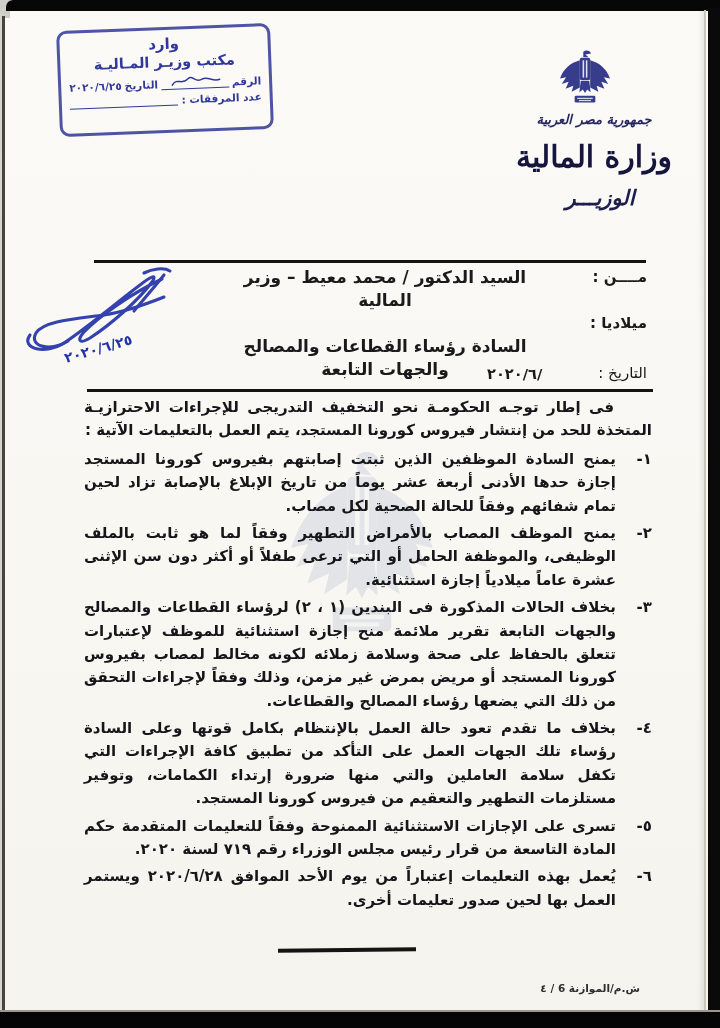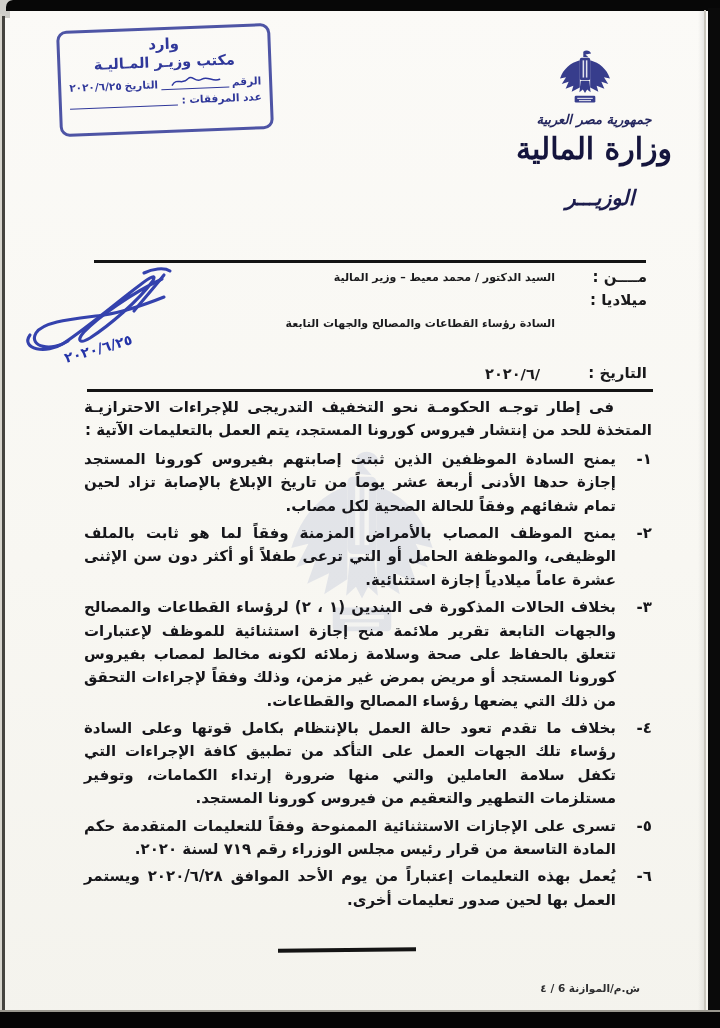--- a/index.html
+++ b/index.html
@@ -28,38 +28,38 @@
   .stamp .l2{font-size:14.5px;font-weight:bold;letter-spacing:.5px;margin-top:1px;}
   .stamp .l3{display:flex;direction:rtl;align-items:flex-end;gap:3px;font-size:10.5px;font-weight:bold;margin-top:7px;}
   .stamp .l4{display:flex;direction:rtl;align-items:flex-end;gap:4px;font-size:10.5px;font-weight:bold;margin-top:3px;}
   .stamp .fill-line{flex:1;border-bottom:1.6px solid #30389a;height:12px;position:relative;}
   .stamp .scribble{position:absolute;left:10%;bottom:-2px;width:80%;height:18px;}
 
   
   .emblem{position:absolute;top:50px;left:553px;width:64px;height:62px;color:#373d8c;}
   .republic{position:absolute;top:112px;left:498px;width:192px;text-align:center;
     font-family:"DejaVu Serif",serif;font-style:italic;font-weight:bold;font-size:13px;color:#24265e;}
-  .ministry{position:absolute;top:131px;left:486px;width:216px;text-align:center;
+  .ministry{position:absolute;top:139px;left:486px;width:216px;text-align:center;
     font-family:"DejaVu Serif",serif;font-weight:bold;font-size:30px;color:#15153d;letter-spacing:1px;}
   .minister{position:absolute;top:186px;left:533px;width:134px;text-align:center;
     font-family:Liberation Serif, serif;font-style:italic;font-weight:bold;font-size:21px;color:#1d1d4e;}
 
   
   .rule{position:absolute;background:#141414;}
   .rule-top{left:94px;top:260px;width:552px;height:3px;}
   .rule-mid{left:87px;top:389px;width:566px;height:3px;}
   .rule-close{left:278px;top:948px;width:138px;height:3.5px;transform:rotate(-.6deg);}
 
   
   .address{position:absolute;top:266px;left:215px;width:432px;direction:rtl;}
   .address .row{display:flex;gap:10px;line-height:23px;}
   .address .lbl{width:62px;flex:0 0 62px;font-weight:bold;font-size:15px;margin-left:20px;}
-  .address .val{font-weight:bold;font-size:11px;}
+  .address .val{font-weight:bold;font-size:17px;text-align:center;}
   .date-row{position:absolute;top:362px;left:215px;width:432px;direction:rtl;display:flex;gap:48px;line-height:23px;}
-  .date-row .lbl{font-weight:bold;font-size:15px;}
+  .date-row .lbl{font-weight:normal;font-size:15px;margin-left:8px;}
   .date-row .val{font-weight:bold;font-size:14.6px;direction:ltr;unicode-bidi:bidi-override;}
 
   
   .signature{position:absolute;top:253px;left:16px;width:218px;height:122px;color:#2433a8;}
 
   
   .watermark{position:absolute;top:450px;left:284px;width:156px;height:214px;color:#7484b8;opacity:.16;}
 
   
   .body{position:absolute;top:396px;left:84px;width:568px;direction:rtl;
@@ -172,21 +172,21 @@
 
   <div class="body">
     <p class="intro">فى إطار توجـه الحكومـة نحو التخفيف التدريجى للإجراءات الاحترازيـة المتخذة للحد من إنتشار فيروس كورونا المستجد، يتم العمل بالتعليمات الآتية :</p>
 
     <div class="item">
       <span class="num">١-</span>
       <div class="txt">يمنح السادة الموظفين الذين ثبتت إصابتهم بفيروس كورونا المستجد إجازة حدها الأدنى أربعة عشر يوماً من تاريخ الإبلاغ بالإصابة تزاد لحين تمام شفائهم وفقاً للحالة الصحية لكل مصاب.</div>
     </div>
     <div class="item">
       <span class="num">٢-</span>
-      <div class="txt">يمنح الموظف المصاب بالأمراض المزمنة وفقاً لما هو ثابت بالملف الوظيفى، والموظفة الحامل أو التي ترعى طفلاً أو أكثر دون سن الإثنى عشرة عاماً ميلادياً إجازة استثنائية.</div>
+      <div class="txt">يمنح الموظف المصاب بالأمراض التطهير وفقاً لما هو ثابت بالملف الوظيفى، والموظفة الحامل أو التي ترعى طفلاً أو أكثر دون سن الإثنى عشرة عاماً ميلادياً إجازة استثنائية.</div>
     </div>
     <div class="item">
       <span class="num">٣-</span>
       <div class="txt">بخلاف الحالات المذكورة فى البندين (١ ، ٢) لرؤساء القطاعات والمصالح والجهات التابعة تقرير ملائمة منح إجازة استثنائية للموظف لإعتبارات تتعلق بالحفاظ على صحة وسلامة زملائه لكونه مخالط لمصاب بفيروس كورونا المستجد أو مريض بمرض غير مزمن، وذلك وفقاً لإجراءات التحقق من ذلك التي يضعها رؤساء المصالح والقطاعات.</div>
     </div>
     <div class="item">
       <span class="num">٤-</span>
       <div class="txt">بخلاف ما تقدم تعود حالة العمل بالإنتظام بكامل قوتها وعلى السادة رؤساء تلك الجهات العمل على التأكد من تطبيق كافة الإجراءات التي تكفل سلامة العاملين والتي منها ضرورة إرتداء الكمامات، وتوفير مستلزمات التطهير والتعقيم من فيروس كورونا المستجد.</div>
     </div>
     <div class="item">

